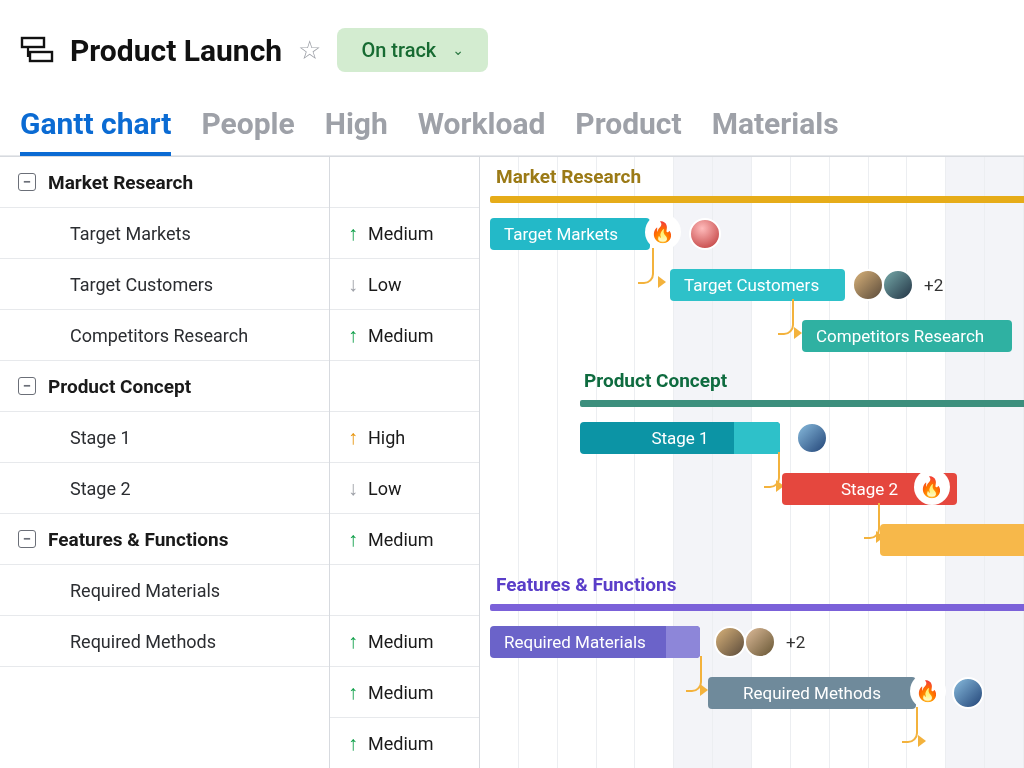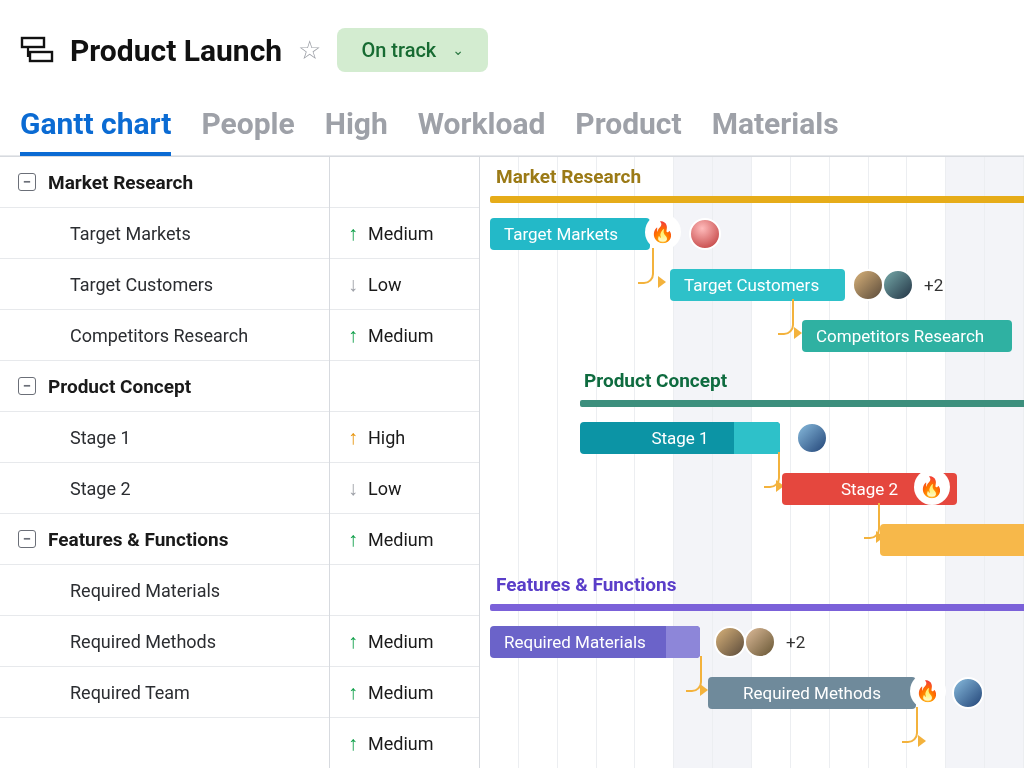--- a/index.html
+++ b/index.html
@@ -108,21 +108,20 @@
     </div>
     <div class="row task-row">Stage 1</div>
     <div class="row task-row">Stage 2</div>
 
     <div class="row group-row">
       <span class="collapse">−</span>
       <span>Features &amp; Functions</span>
     </div>
     <div class="row task-row">Required Materials</div>
     <div class="row task-row">Required Methods</div>
-    <div class="row task-row">Required Team</div>
   </div>
 
   <div class="mid-col">
     <div class="row group-row"></div>
     <div class="row">
         <span class="arrow up green">↑</span>
         <span>Medium</span>
       </div>
     <div class="row">
         <span class="arrow down">↓</span>

